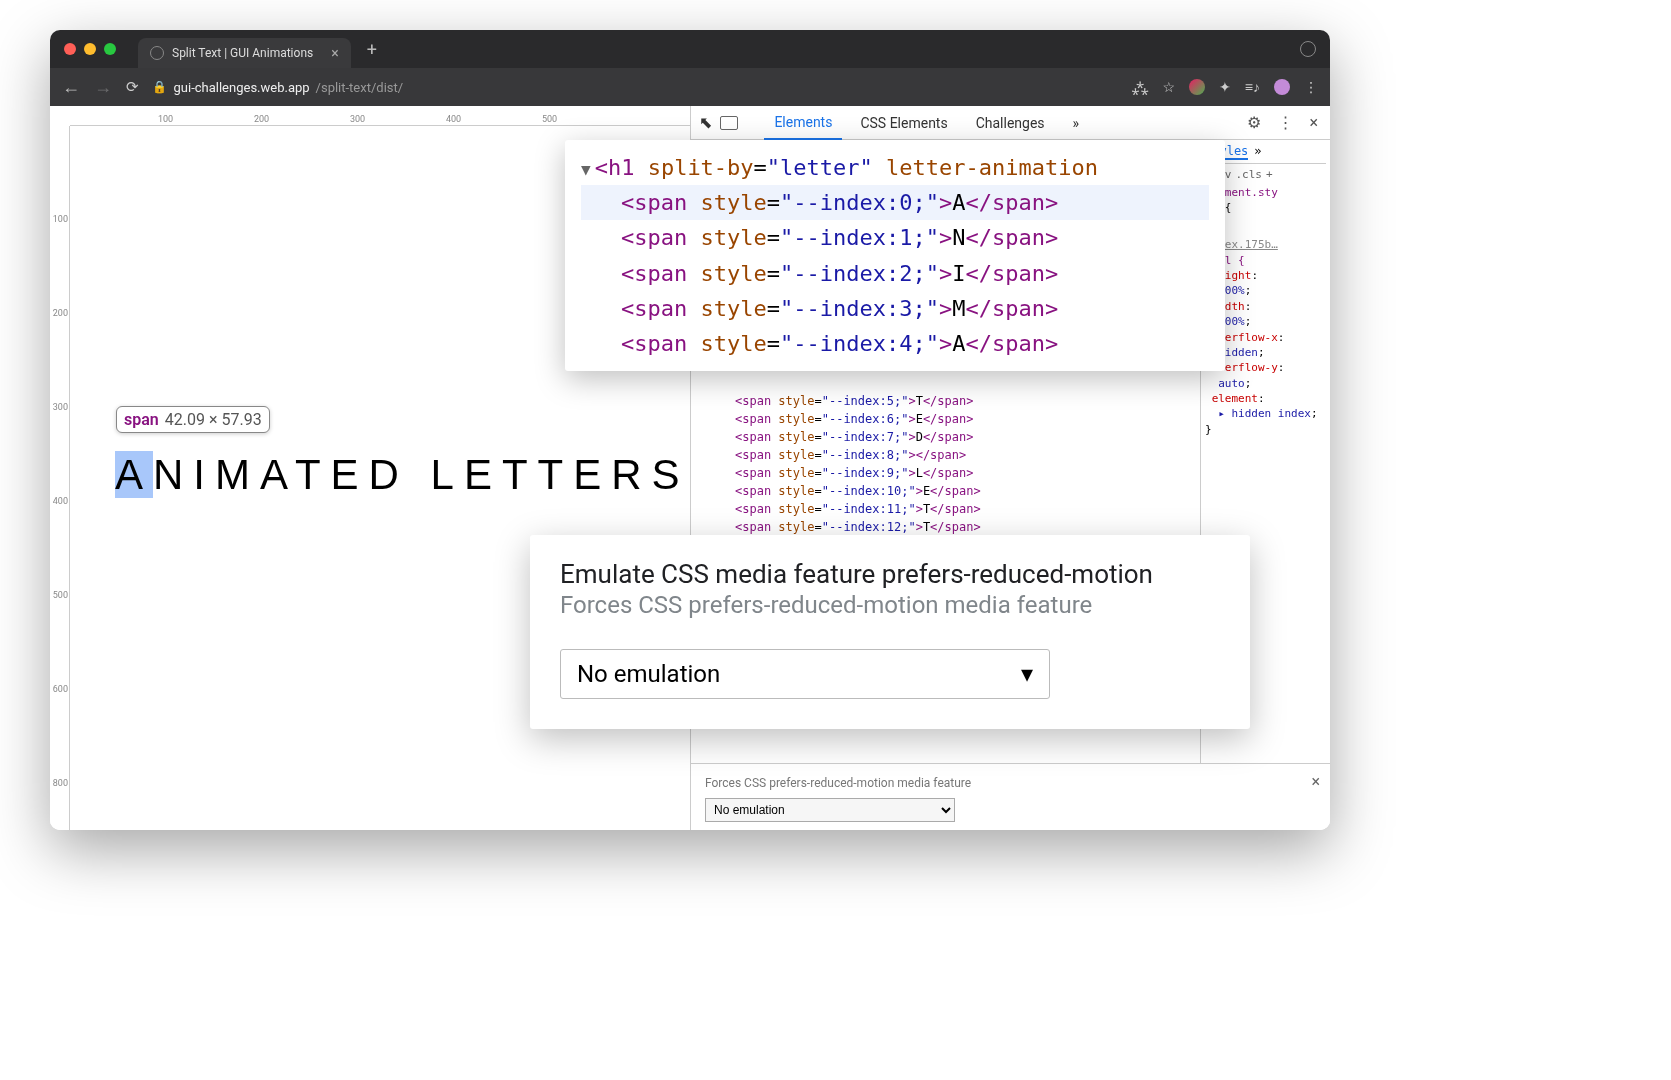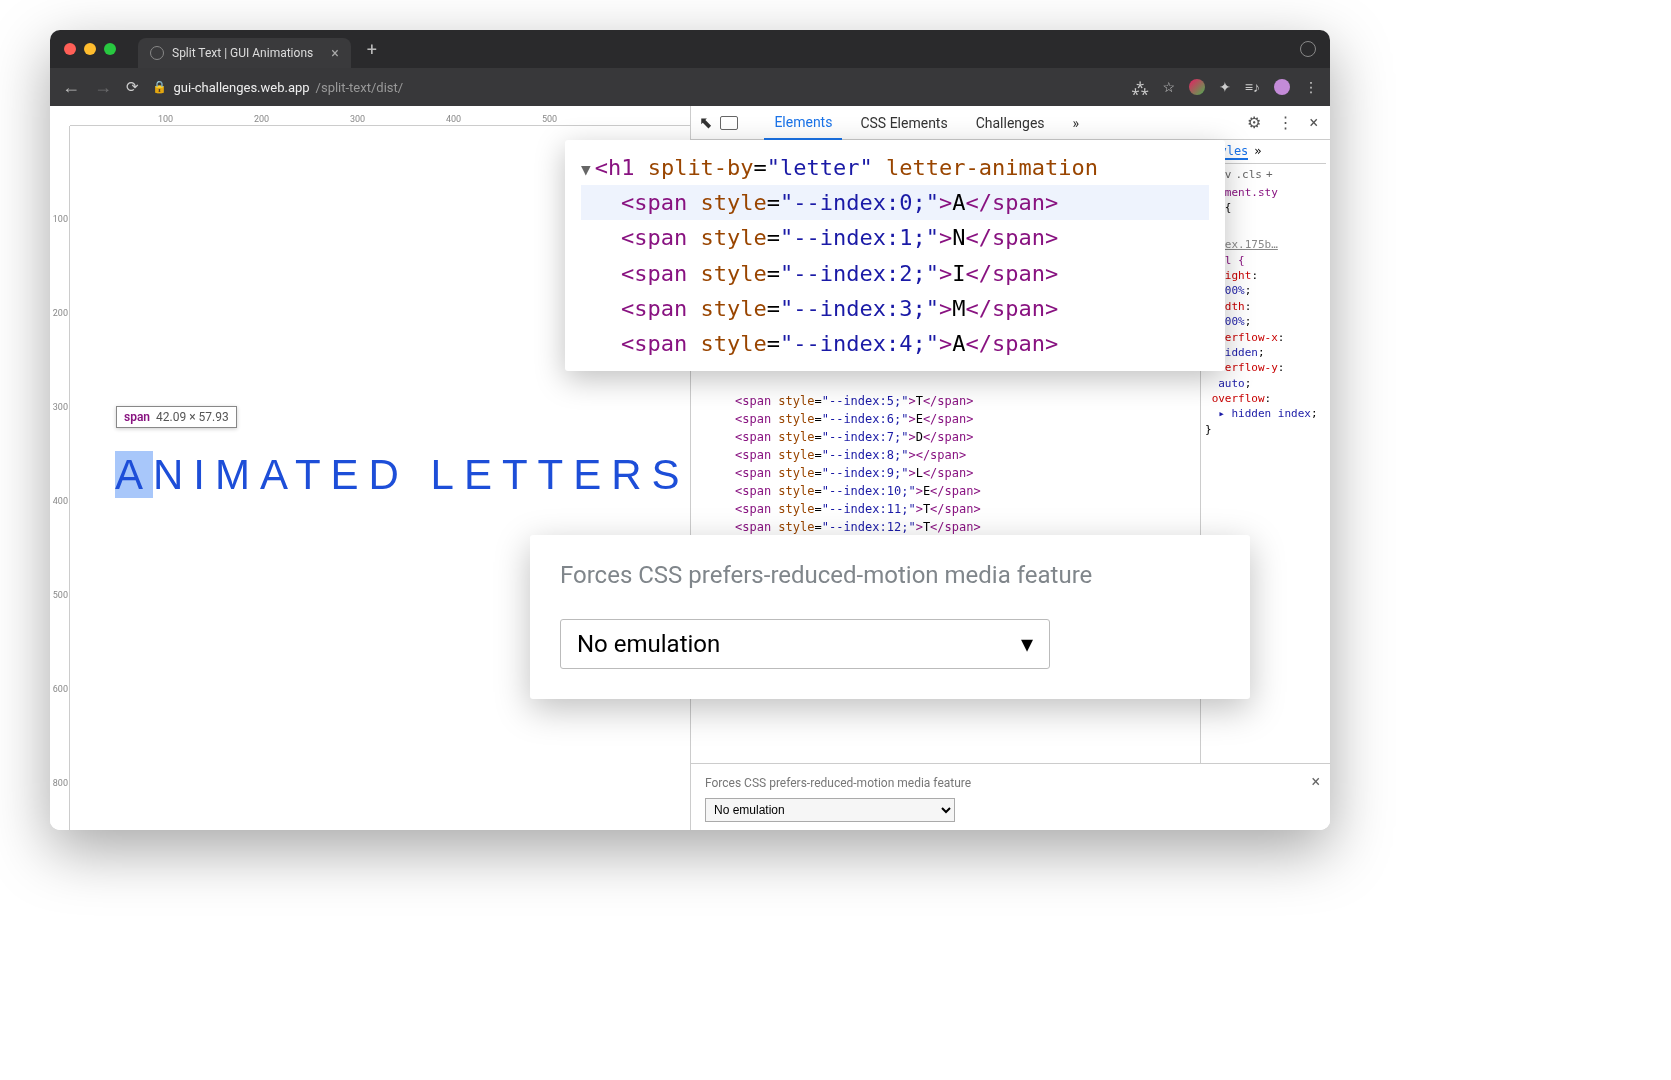--- a/index.html
+++ b/index.html
@@ -31,25 +31,25 @@
 .bodyarea { position: relative; height: calc(100% - 76px); background: #fff; }
 .page { position: absolute; left: 0; top: 0; width: 640px; height: 100%; background: #fff; padding-left: 22px; }
 
 
 .ruler-h { position: absolute; top: 0; left: 20px; right: 0; height: 20px; border-bottom: 1px solid #ccc; }
 .ruler-h .tick { position: absolute; top: 8px; font-size: 9px; color: #888; }
 .ruler-v { position: absolute; top: 20px; left: 0; width: 20px; bottom: 0; border-right: 1px solid #ccc; }
 .ruler-v .tick { position: absolute; left: 0; font-size: 9px; color: #888; width: 20px; text-align: right; padding-right: 2px; }
 
 
-.el-tooltip { position: absolute; top: 300px; left: 66px; background: #fff; border: 1px solid #888; border-radius: 0; padding: 3px 7px; font-size: 12px; color: #555; box-shadow: 0 1px 4px rgba(0,0,0,.2); }
+.el-tooltip { position: absolute; top: 300px; left: 66px; background: #fff; border: 1px solid #888; border-radius: 6px; padding: 3px 7px; font-size: 16px; color: #555; box-shadow: 0 1px 4px rgba(0,0,0,.2); }
 .el-tooltip b { color: #881280; font-weight: 600; margin-right: 6px; }
 .el-tooltip::after { content: ''; position: absolute; left: 40px; bottom: -6px; border: 6px solid transparent; border-top-color: #fff; }
 
-.headline { position: absolute; top: 345px; left: 65px; font-size: 42px; font-weight: 100; letter-spacing: 10px; color: #1d4ed8; font-family: "Helvetica Neue", sans-serif; }
+.headline { position: absolute; top: 345px; left: 65px; font-size: 42px; font-weight: 100; letter-spacing: 10px; color: #000000; font-family: "Helvetica Neue", sans-serif; }
 .headline .hl { background: #a8c7fa; }
 
 
 .devtools { position: absolute; right: 0; top: 0; width: 640px; height: 100%; background: #fff; border-left: 1px solid #ccc; display: flex; flex-direction: column; }
 .dt-tabs { height: 34px; border-bottom: 1px solid #ccc; display: flex; align-items: center; padding: 0 8px; gap: 8px; font-size: 14px; color: #333; }
 .dt-tabs .icon { width: 18px; height: 14px; border: 1px solid #666; border-radius: 2px; }
 .dt-tab { padding: 8px 10px; cursor: pointer; }
 .dt-tab.active { border-bottom: 2px solid #1a73e8; color: #1a73e8; }
 .dt-tabs .spacer { flex: 1; }
 .dt-tabs .gear, .dt-tabs .more, .dt-tabs .xbtn { font-size: 16px; color: #555; padding: 0 4px; }
@@ -200,21 +200,21 @@
             <span>le {</span><br>}
           </div>
           <div class="css-rule">
             <span class="file">index.175b…</span><br>
             <span class="sel">html {</span><br>
             <div id="css-props">
                 <div>&nbsp;<span class="prop">height</span>:<br>&nbsp;&nbsp;<span class="val">100%</span>;</div>
                 <div>&nbsp;<span class="prop">width</span>:<br>&nbsp;&nbsp;<span class="val">100%</span>;</div>
                 <div>&nbsp;<span class="prop">overflow-x</span>:<br>&nbsp;&nbsp;<span class="val">hidden</span>;</div>
                 <div>&nbsp;<span class="prop">overflow-y</span>:<br>&nbsp;&nbsp;<span class="val">auto</span>;</div>
-                <div>&nbsp;<span class="prop">overflow</span>:<br>&nbsp;&nbsp;<span class="val">▸ hidden index</span>;</div>
+                <div>&nbsp;<span class="prop">element</span>:<br>&nbsp;&nbsp;<span class="val">▸ hidden index</span>;</div>
               </div>
             }
           </div>
         </div>
       </div>
 
       <div class="rendering-pane">
         <span class="xclose">×</span>
         <div style="font-size:13px;color:#333;margin-bottom:0"> </div>
         <div class="sub">Forces CSS prefers-reduced-motion media feature</div>
@@ -230,18 +230,19 @@
 <div class="zoom-dom" id="zoom-dom">
     <div class="zline h1line"><span class="triangle">▼</span><span class="tagc">&lt;h1</span> <span class="attrn">split-by</span><span>=</span><span class="attrv">"letter"</span> <span class="attrn">letter-animation</span></div>
     <div class="zline child sel"><span class="tagc">&lt;span</span> <span class="attrn">style</span>=<span class="attrv">"--index:0;"</span><span class="tagc">&gt;</span><span class="txt">A</span><span class="tagc">&lt;/span&gt;</span></div>
     <div class="zline child"><span class="tagc">&lt;span</span> <span class="attrn">style</span>=<span class="attrv">"--index:1;"</span><span class="tagc">&gt;</span><span class="txt">N</span><span class="tagc">&lt;/span&gt;</span></div>
     <div class="zline child"><span class="tagc">&lt;span</span> <span class="attrn">style</span>=<span class="attrv">"--index:2;"</span><span class="tagc">&gt;</span><span class="txt">I</span><span class="tagc">&lt;/span&gt;</span></div>
     <div class="zline child"><span class="tagc">&lt;span</span> <span class="attrn">style</span>=<span class="attrv">"--index:3;"</span><span class="tagc">&gt;</span><span class="txt">M</span><span class="tagc">&lt;/span&gt;</span></div>
     <div class="zline child"><span class="tagc">&lt;span</span> <span class="attrn">style</span>=<span class="attrv">"--index:4;"</span><span class="tagc">&gt;</span><span class="txt">A</span><span class="tagc">&lt;/span&gt;</span></div>
   </div>
 
 <div class="zoom-drawer">
+  <h3>Emulate CSS media feature prefers-reduced-motion</h3>
   <div class="sub2">Forces CSS prefers-reduced-motion media feature</div>
   <div class="sel2">
     <span>No emulation</span>
     <span>▾</span>
   </div>
 </div>
 
 </body></html>

